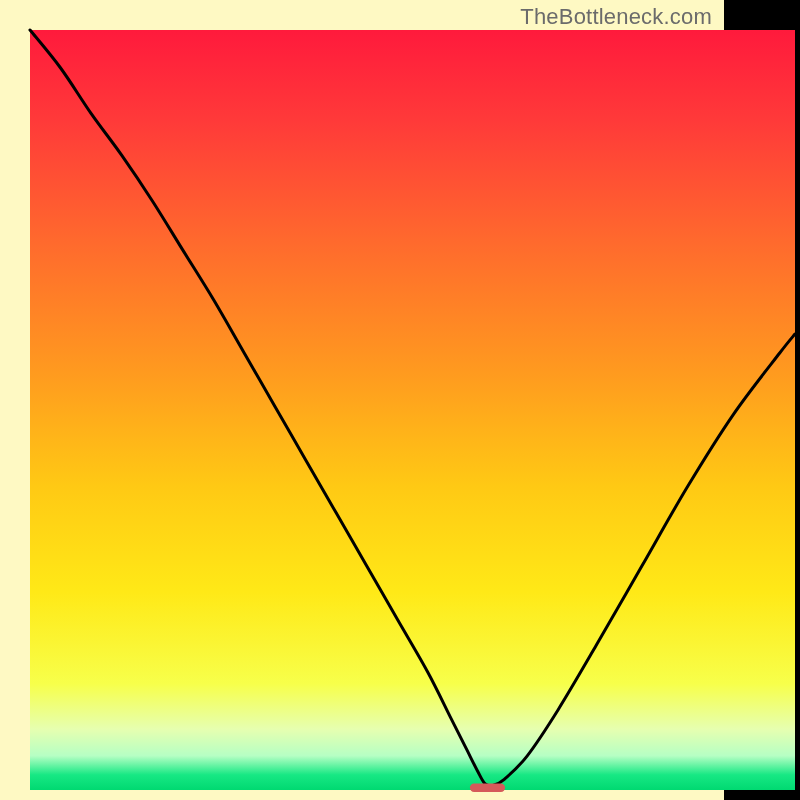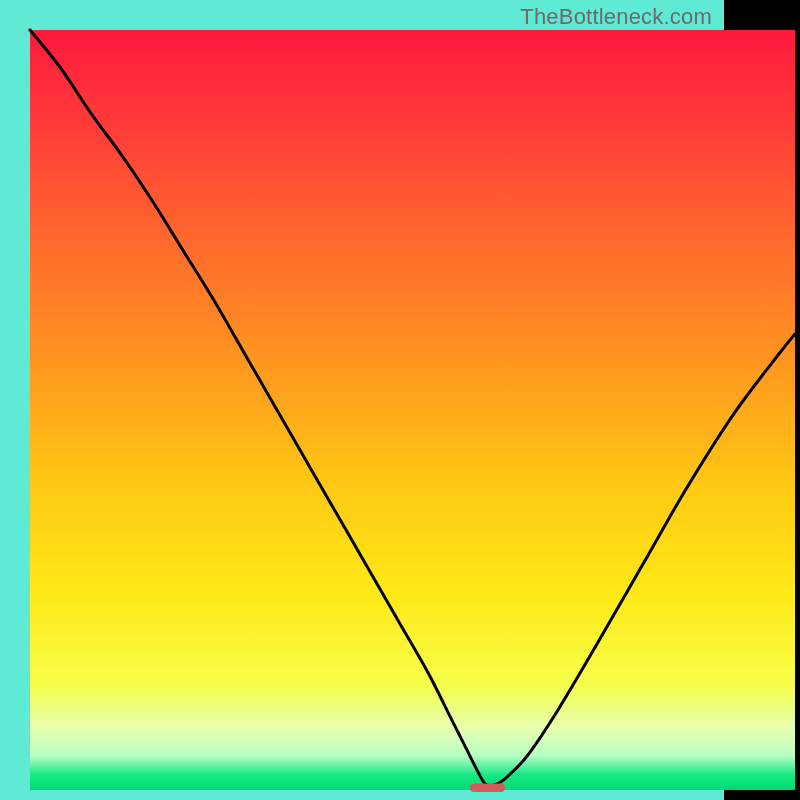--- a/index.html
+++ b/index.html
@@ -8,21 +8,21 @@
     width: 800px;
     height: 800px;
     overflow: hidden;
     background: #000;
     font-family: Arial, Helvetica, sans-serif;
   }
   .frame {
     position: relative;
     width: 724px;
     height: 800px;
-    background: #5eead4;
+    background: #fef9c3;
   }
   .watermark {
     position: absolute;
     top: 4px;
     right: 12px;
     color: #6b6b6b;
     font-size: 22px;
     font-weight: 500;
     letter-spacing: 0.2px;
     user-select: none;

